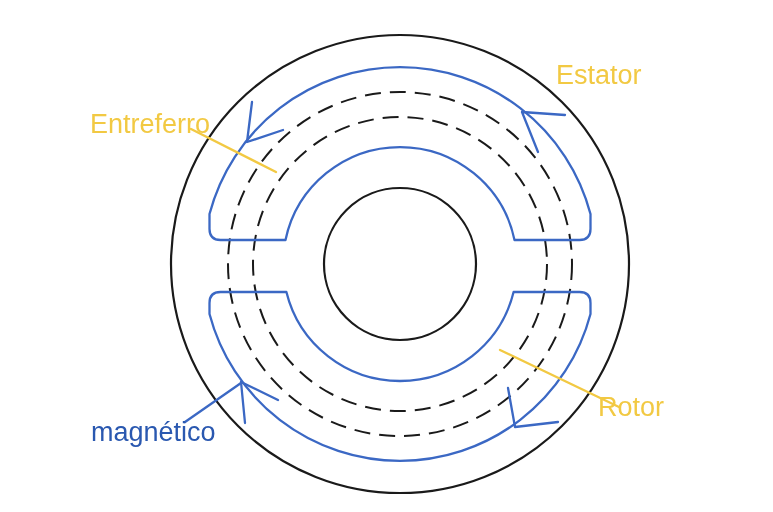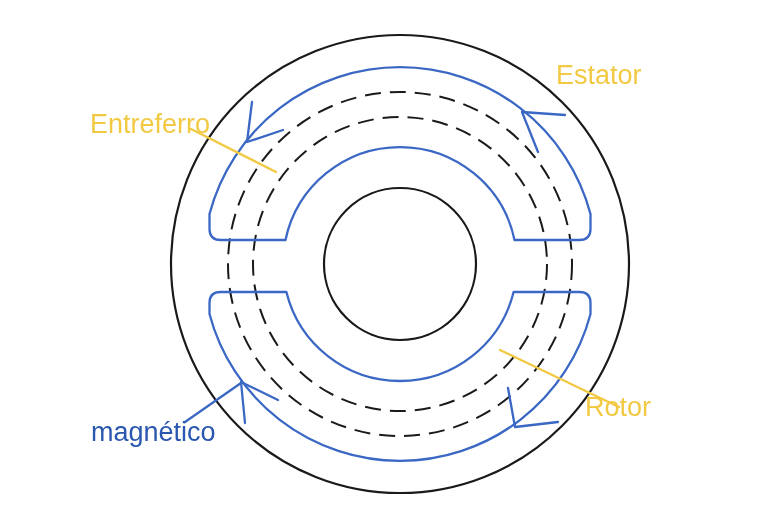--- a/index.html
+++ b/index.html
@@ -81,19 +81,19 @@
 
     <line class="yellowline" x1="191" y1="129" x2="276" y2="172"></line>
     <line class="yellowline" x1="619" y1="407" x2="500" y2="350"></line>
     <line class="blueline" x1="185" y1="422" x2="241" y2="383"></line>
   </svg>
 
   <div class="label yellow" style="left:556px; top:62px;">Estator</div>
 
   <div class="label yellow" style="left:62px; top:111px;margin-left:28px;">Entreferro</div>
 
-  <div class="label yellow" style="left:585px; top:394px;">Rotor</div>
+  <div class="label yellow" style="left:598px; top:394px;">Rotor</div>
 
   <div class="label blue two-line" style="left:91px; top:420px;">
     <div>magnético</div>
   </div>
 
 </div>
 
 </body></html>

